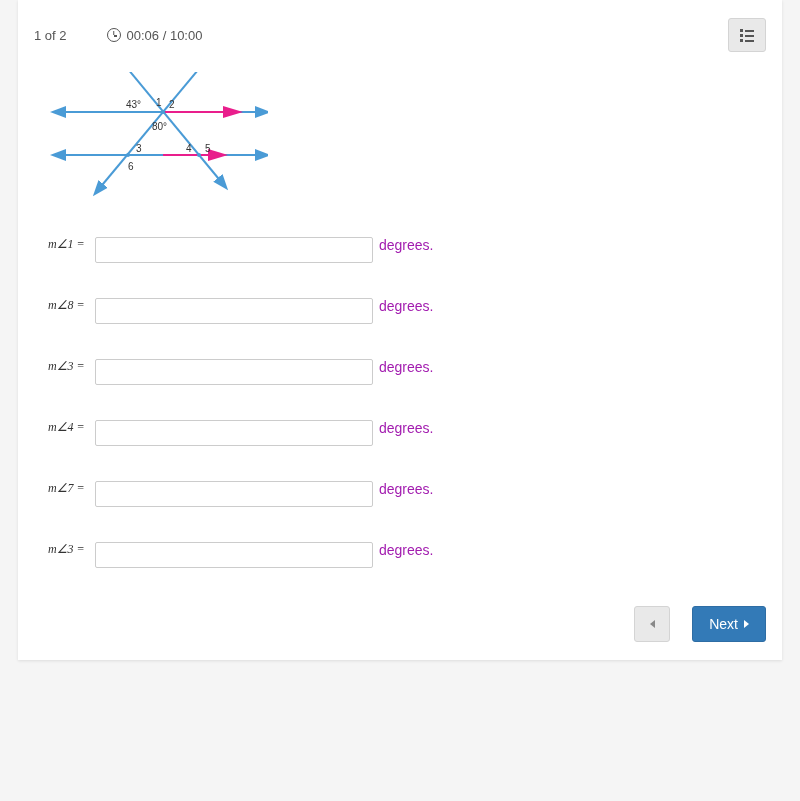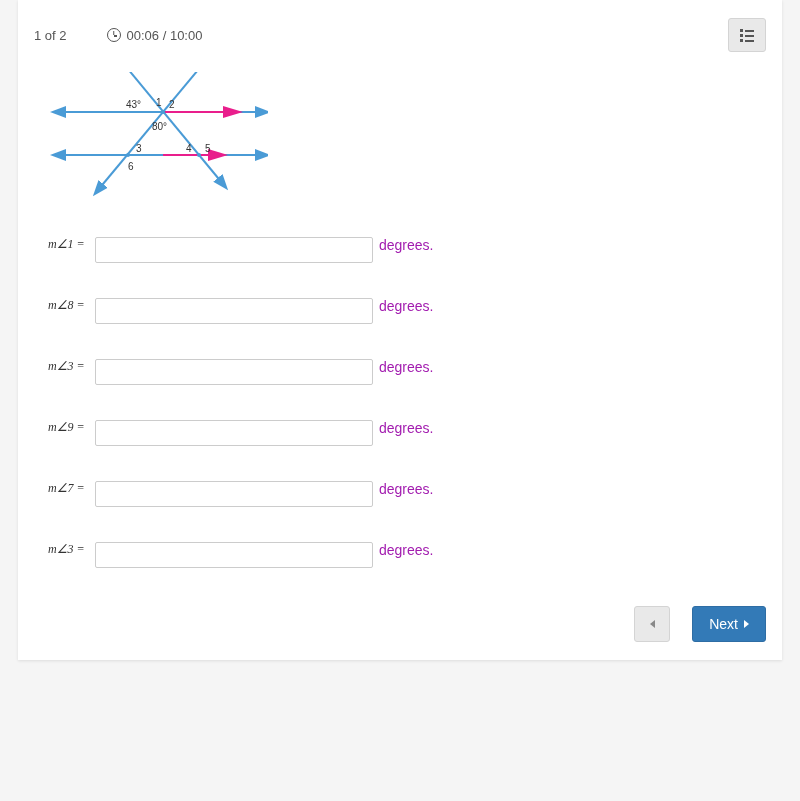--- a/index.html
+++ b/index.html
@@ -272,21 +272,21 @@
       <span class="unit-label">degrees.</span>
     </div>
 
     <div class="question-row">
       <span class="angle-label">m∠3 =</span>
       <input class="angle-input" type="text" value="" style="">
       <span class="unit-label">degrees.</span>
     </div>
 
     <div class="question-row">
-      <span class="angle-label">m∠9 =</span>
+      <span class="angle-label">m∠4 =</span>
       <input class="angle-input" type="text" value="" style="">
       <span class="unit-label">degrees.</span>
     </div>
 
     <div class="question-row">
       <span class="angle-label">m∠7 =</span>
       <input class="angle-input" type="text" value="" style="">
       <span class="unit-label">degrees.</span>
     </div>
 

